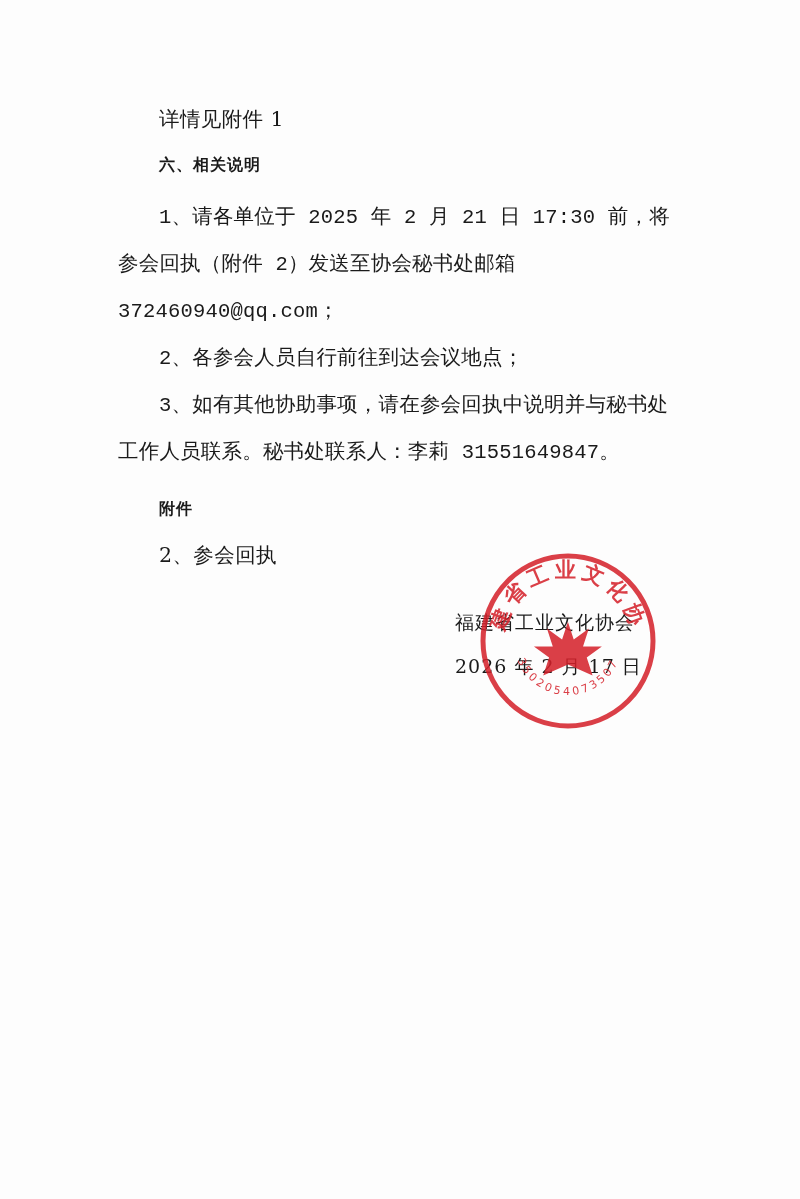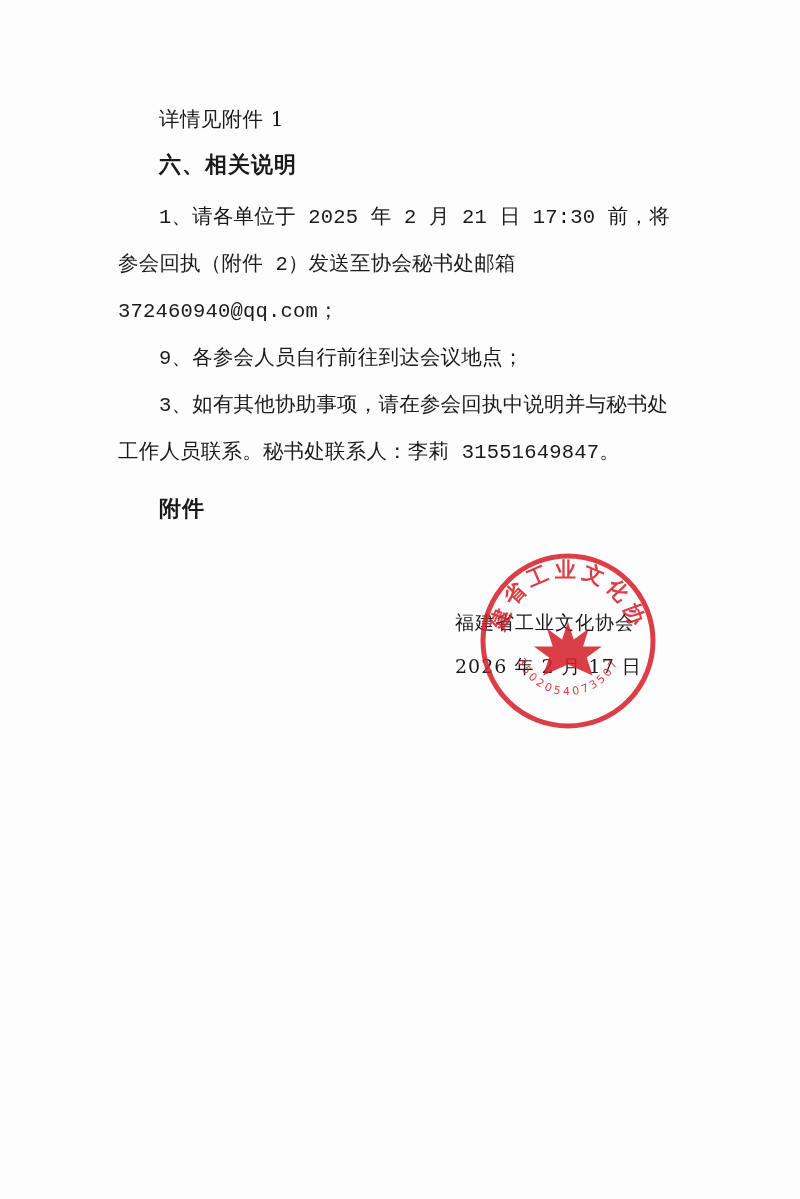--- a/index.html
+++ b/index.html
@@ -35,21 +35,21 @@
     letter-spacing: 0.4px;
     white-space: nowrap;
     font-family: "DejaVu Serif", "Liberation Serif", serif;
   }
   .indent {
     text-indent: 41px;
   }
   .bold {
     font-weight: bold;
     font-family: "DejaVu Sans", "Liberation Sans", sans-serif;
-    font-size: 22px;
+    font-size: 16px;
     letter-spacing: 1px;
   }
   .para {
     font-size: 20.5px;
     line-height: 47px;
     letter-spacing: 0.2px;
     font-family: Liberation Mono, monospace;
   }
   .block-gap-small { height: 6px; }
   .block-gap { height: 10px; }
@@ -90,29 +90,30 @@
   <div class="content">
 
     <div class="line indent">详情见附件 1</div>
 
     <div class="line indent bold">六、相关说明</div>
 
     <div class="block-gap-small"></div>
 
     <div class="para indent">1、请各单位于 2025 年 2 月 21 日 17:30 前，将参会回执（附件 2）发送至协会秘书处邮箱 372460940@qq.com；</div>
 
-    <div class="para indent">9、各参会人员自行前往到达会议地点；</div>
+    <div class="para indent">2、各参会人员自行前往到达会议地点；</div>
 
     <div class="para indent">3、如有其他协助事项，请在参会回执中说明并与秘书处工作人员联系。秘书处联系人：李莉 31551649847。</div>
 
     <div class="block-gap"></div>
 
     <div class="line indent bold">附件</div>
 
 
+    <div class="line indent">2、参会回执</div>
 
   </div>
 
   <div class="signature">
     <div>福建省工业文化协会</div>
     <div>2026 年 2 月 17 日</div>
   </div>
 
   <div class="seal">
     <svg width="180" height="180" viewBox="0 0 180 180" xmlns="http://www.w3.org/2000/svg">

